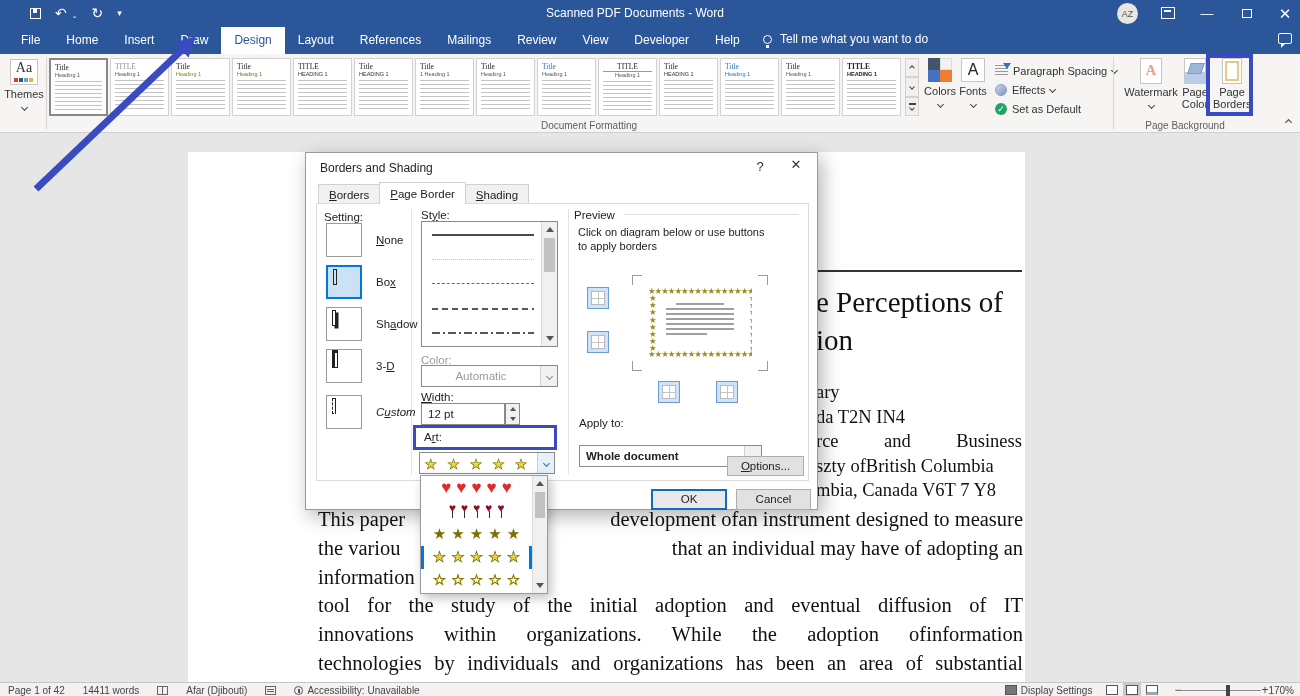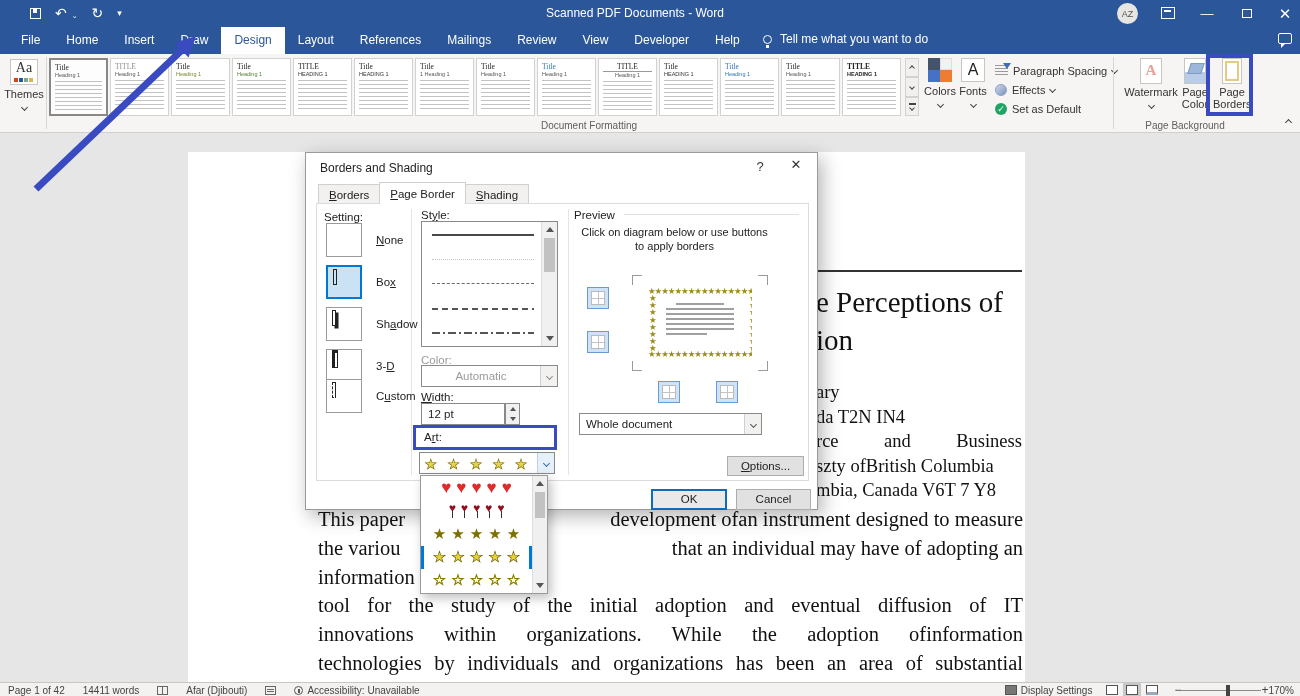--- a/index.html
+++ b/index.html
@@ -150,21 +150,21 @@
   .glyphs span { display:inline-block; margin:0 2.5px; position:relative; }
   .g-hearts { color:#e02b2b; font-size:17px; line-height:22px; }
   .g-balloons { color:#8e1020; font-size:12px; line-height:16px; }
   .g-balloons span::after { content:''; position:absolute; left:50%; top:11px; width:1px; height:7px; background:#333; }
   .g-stars-dark { color:#7c7000; font-size:15px; line-height:22px; }
   .g-stars-yellow { color:#e8d23c; font-size:15px; line-height:22px; -webkit-text-stroke:0.6px #6a6000; }
   .g-stars-outline { color:#d8c21c; font-size:15px; line-height:22px; -webkit-text-stroke:0.6px #8a7a00; }
   .g-stars-combo { color:#e6d44a; font-size:14px; line-height:18px; -webkit-text-stroke:0.6px #7a6e00; }
 
   .prev-hr { position:absolute; left:318px; top:61px; width:175px; height:1px; background:#e0e0e0; }
-  .prev-instr { position:absolute; left:256px; top:72px; width:225px; text-align:center; font-size:11px; line-height:14px; color:#222; }
+  .prev-instr { position:absolute; left:272px; top:72px; width:225px; text-align:left; font-size:11px; line-height:14px; color:#222; }
   .corner { position:absolute; width:12px; height:12px; border-color:#9a9a9a; border-style:solid; border-width:0; }
   .pframe { position:absolute; left:342px; top:134px; width:104px; height:72px; background:#fff; overflow:hidden; }
   .pstars-t, .pstars-b { position:absolute; left:0; right:0; height:9px; font-size:8.5px; line-height:9px; color:#9a8c1a; white-space:nowrap; overflow:hidden; letter-spacing:-1px; }
   .pstars-t{top:0;} .pstars-b{bottom:0;}
   .pstars-l, .pstars-r { position:absolute; top:8px; bottom:8px; width:9px; font-size:8.5px; line-height:7.2px; color:#9a8c1a; word-break:break-all; overflow:hidden; letter-spacing:8px; }
   .pstars-l{left:1px;} .pstars-r{right:-6px;}
   .ptext { position:absolute; left:18px; top:16px; width:68px; }
   .ptext i { display:block; height:2px; background:#a0a0a0; margin-bottom:3px; }
   .ptext i.short { width:70%; margin-left:15%; }
   .ptext i.last { width:60%; }
@@ -445,21 +445,21 @@
             <span class="slabel">Bo<u>x</u></span>
           </div>
           <div class="set-row" style="top: 154px;">
             <span class="set-ic v-shadow"><span class="mini"></span></span>
             <span class="slabel">Sh<u>a</u>dow</span>
           </div>
           <div class="set-row" style="top: 196px;">
             <span class="set-ic v-threed"><span class="mini"></span></span>
             <span class="slabel">3-<u>D</u></span>
           </div>
-          <div class="set-row" style="top: 226px;">
+          <div class="set-row" style="top: 242px; font-style: italic;">
             <span class="set-ic v-custom"><span class="mini"></span></span>
             <span class="slabel">C<u>u</u>stom</span>
           </div>
         </div>
 
       <div class="lbl" style="left:115px; top:56px;">St<u>y</u>le:</div>
       <div class="style-list">
         <div class="style-rows" id="style-rows">
             <div class="style-row st-solid">
               <i></i>
@@ -572,21 +572,21 @@
           <div class="in"></div>
         </div>
       <div class="border-btn" style="left:352px; top:228px;">
           <div class="in"></div>
         </div>
       <div class="border-btn" style="left:410px; top:228px;">
           <div class="in"></div>
         </div>
 
       <div class="lbl" style="left:273px; top:264px;">Apply to:</div>
-      <div class="combo" style="left:273px; top:260px; width:183px;">
+      <div class="combo" style="left:273px; top:292px; width:183px;font-weight:bold;">
         <span class="val">Whole document</span>
         <span class="dd">
             <span class="chev" style="border-color:#555;"></span>
           </span>
       </div>
       <div class="btn" style="left:421px; top:303px; width:77px; height:20px;"><u>O</u>ptions...</div>
       <div class="btn primary" style="left:345px; top:336px; width:76px;">OK</div>
       <div class="btn" style="left:430px; top:336px; width:75px;">Cancel</div>
     </div>
   </div>

